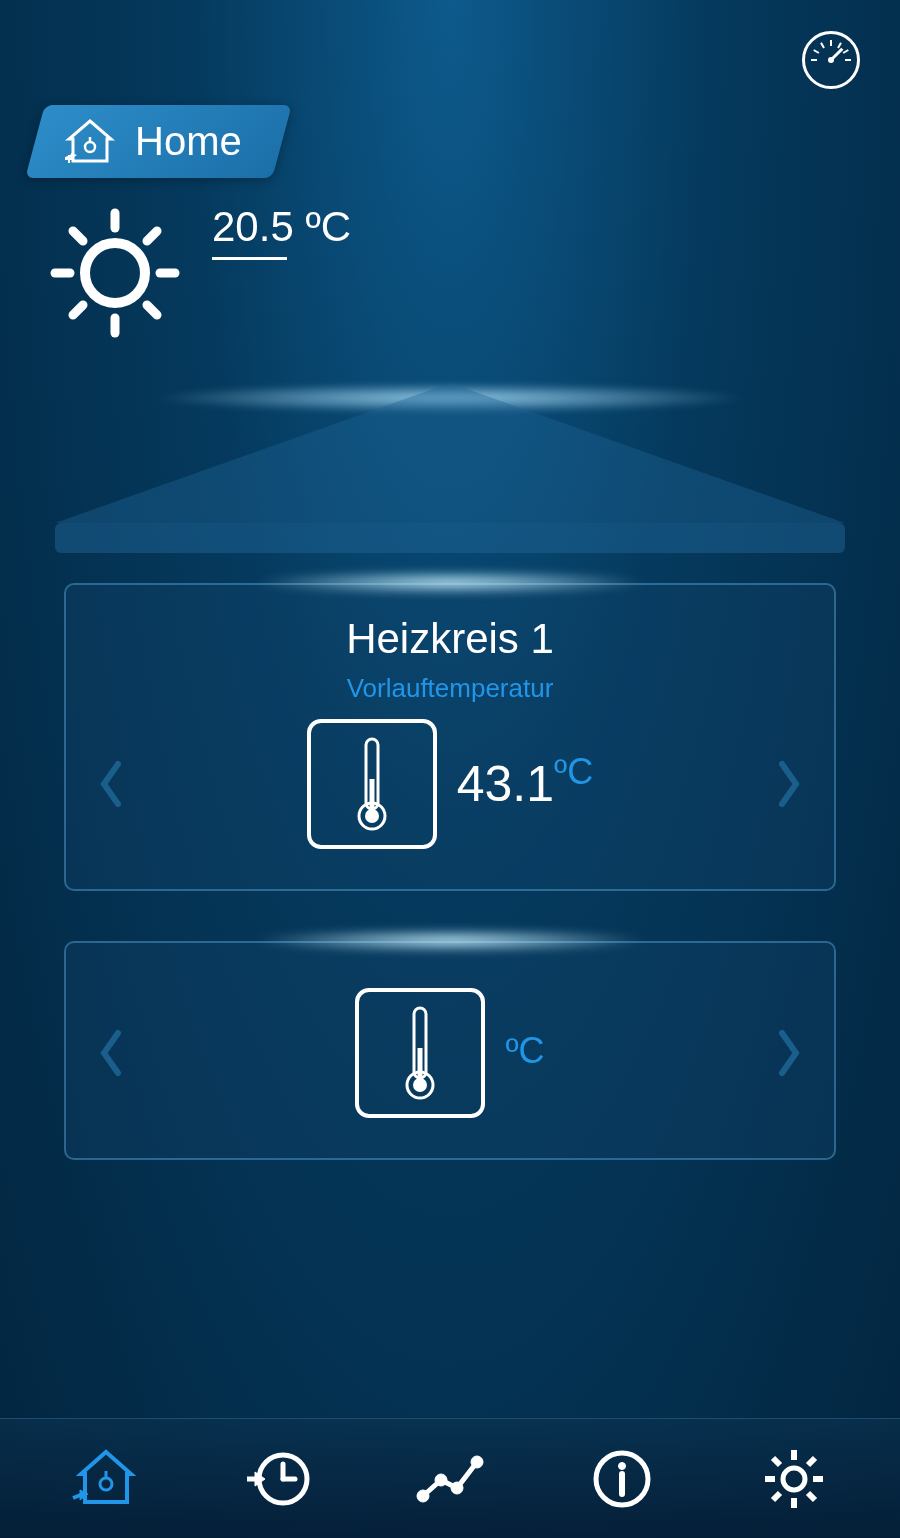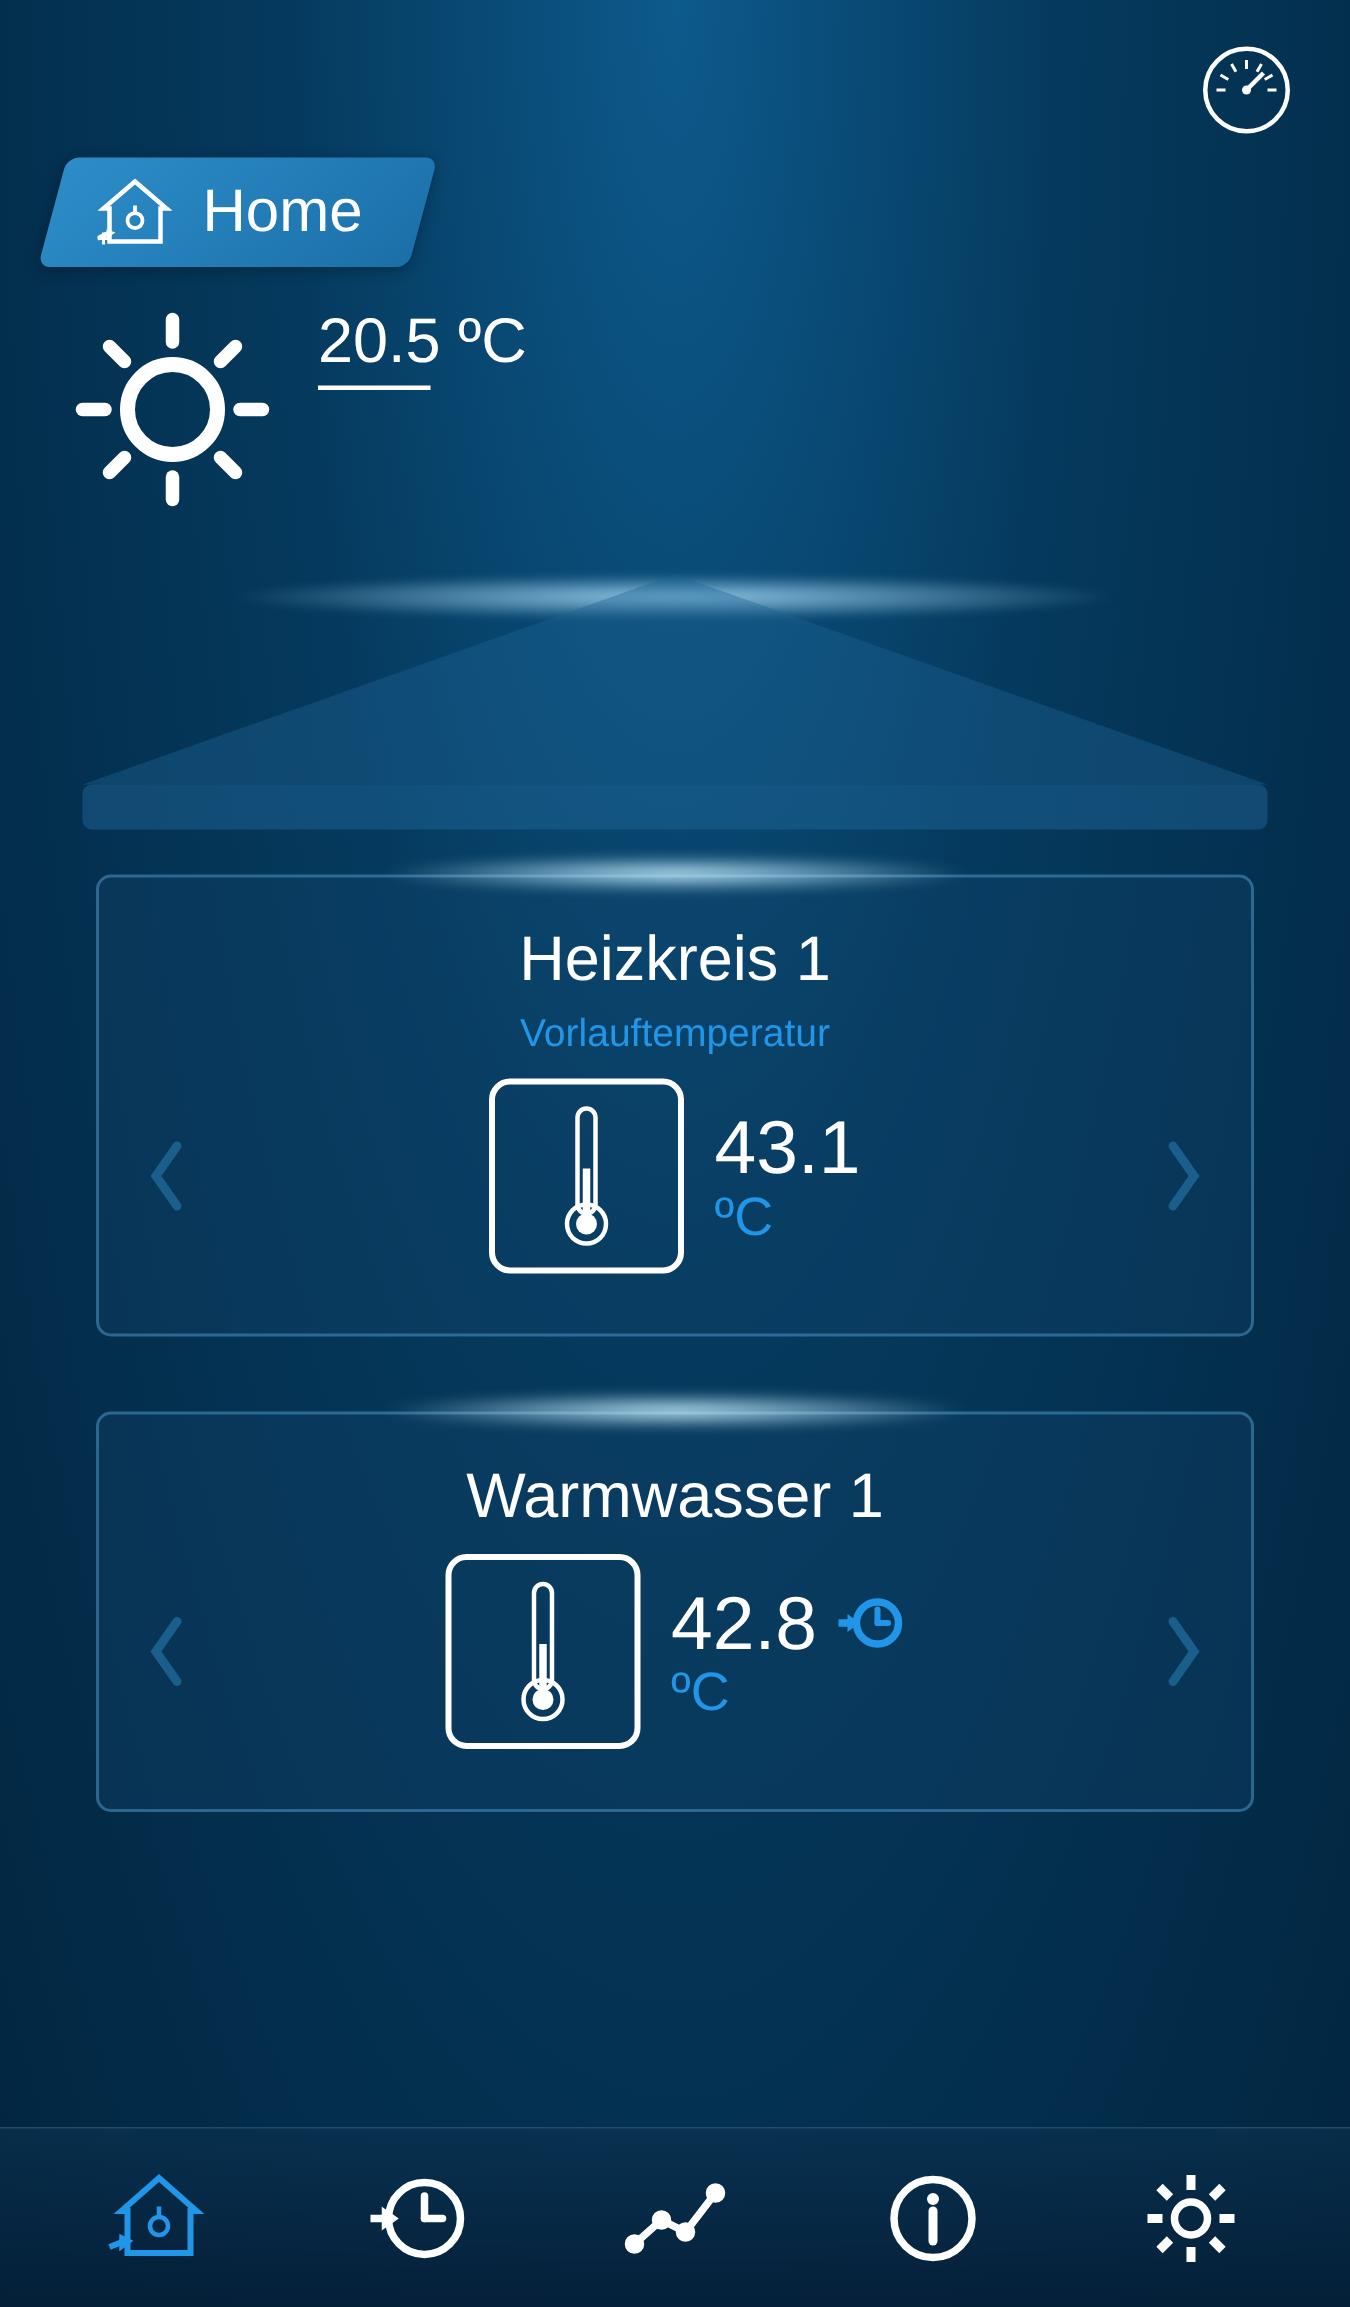--- a/index.html
+++ b/index.html
@@ -217,21 +217,21 @@
       display: flex;
       align-items: center;
       justify-content: center;
     }
     .thermo-icon {
       width: 32px;
       height: 100px;
     }
     .value-block {
       display: flex;
-      flex-direction: column;
+      flex-direction: row;
       align-items: flex-start;
     }
     .value-row {
       display: flex;
       align-items: center;
       gap: 12px;
     }
     .value-number {
       font-size: 50px;
       color: #ffffff;
@@ -370,46 +370,35 @@
       <div class="chevron chevron-right">
         <svg viewBox="0 0 30 50">
             <path d="M8 5 L22 25 L8 45" stroke="#1a5f8c" stroke-width="6" fill="none" stroke-linecap="round"></path>
           </svg>
       </div>
     </div>
   </div>
 
   <div class="card">
     <div class="card-glow"></div>
-    <div class="card-title">Warmwasser 1</div>
     <div class="card-content">
       <div class="chevron chevron-left">
         <svg viewBox="0 0 30 50">
             <path d="M22 5 L8 25 L22 45" stroke="#1a5f8c" stroke-width="6" fill="none" stroke-linecap="round"></path>
           </svg>
       </div>
       <div class="thermo-box">
         <svg class="thermo-icon" viewBox="0 0 32 100">
           <rect x="10" y="5" width="12" height="70" rx="6" fill="none" stroke="#ffffff" stroke-width="3"></rect>
           <circle cx="16" cy="82" r="13" fill="none" stroke="#ffffff" stroke-width="3"></circle>
           <circle cx="16" cy="82" r="7" fill="#ffffff"></circle>
           <line x1="16" y1="45" x2="16" y2="75" stroke="#ffffff" stroke-width="5"></line>
         </svg>
       </div>
       <div class="value-block">
-        <div class="value-row">
-          <span class="value-number">42.8</span>
-          <svg class="timer-indicator" viewBox="0 0 46 40">
-            <circle cx="28" cy="20" r="14" fill="none" stroke="#2196e8" stroke-width="5"></circle>
-            <line x1="28" y1="20" x2="28" y2="11" stroke="#2196e8" stroke-width="4" stroke-linecap="round"></line>
-            <line x1="28" y1="20" x2="35" y2="20" stroke="#2196e8" stroke-width="4" stroke-linecap="round"></line>
-            <path d="M2 20 L12 20" stroke="#2196e8" stroke-width="5"></path>
-            <polygon points="8,14 16,20 8,26" fill="#2196e8"></polygon>
-          </svg>
-        </div>
         <span class="value-unit">ºC</span>
       </div>
       <div class="chevron chevron-right">
         <svg viewBox="0 0 30 50">
             <path d="M8 5 L22 25 L8 45" stroke="#1a5f8c" stroke-width="6" fill="none" stroke-linecap="round"></path>
           </svg>
       </div>
     </div>
   </div>
 

